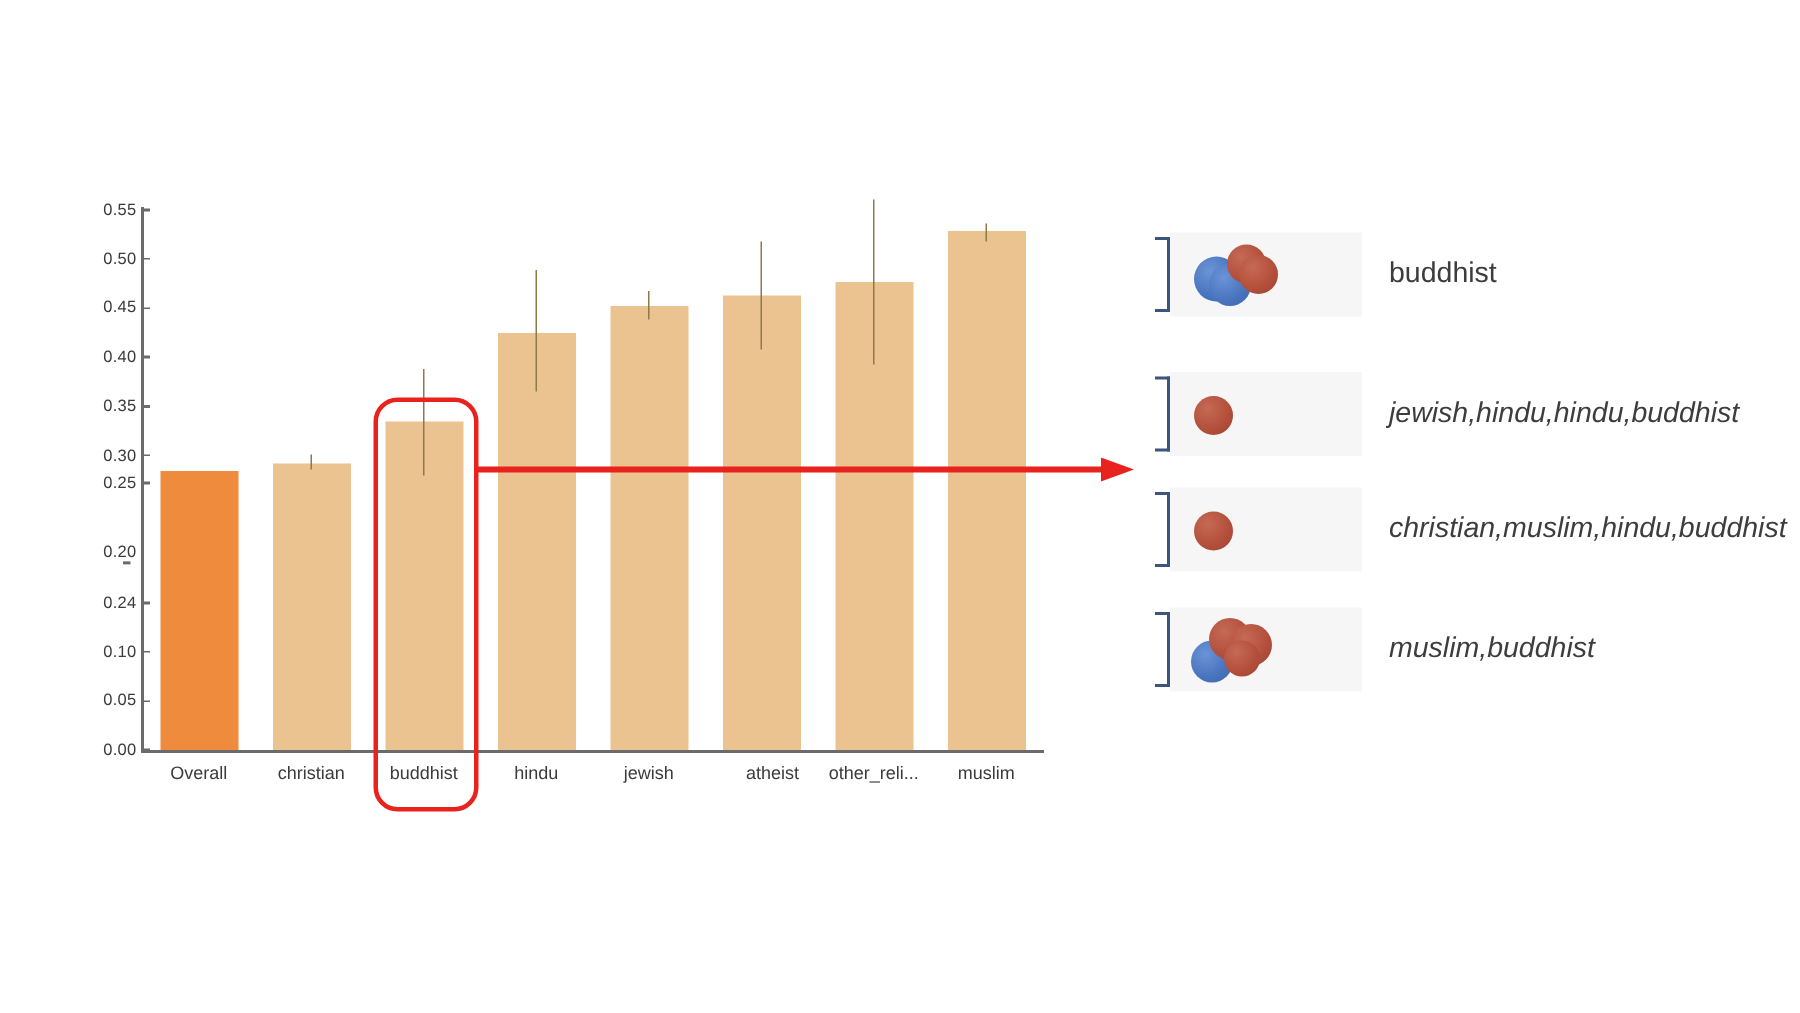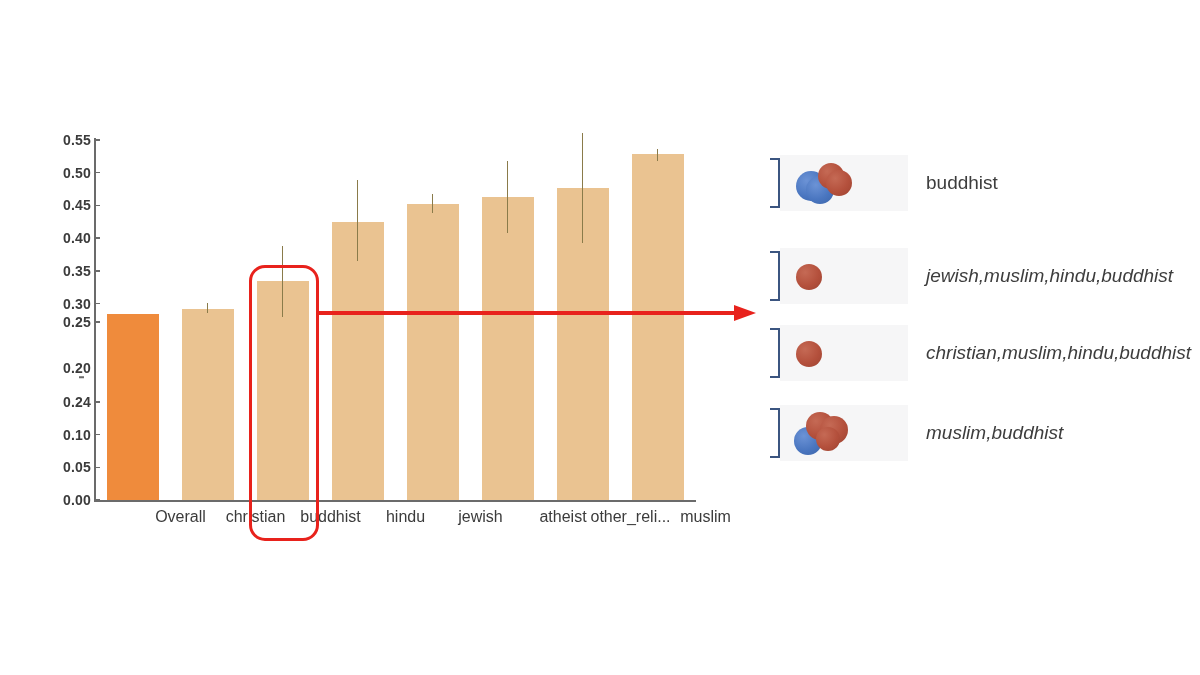--- a/index.html
+++ b/index.html
@@ -52,25 +52,24 @@
 
   .y-tick {
     position: absolute;
     right: 100%;
     transform: translateY(-50%);
     white-space: nowrap;
     display: flex;
     align-items: center;
   }
   .y-tick .tick-label {
-    font-size: 14px;
+    font-size: 11px;
     color: #3b3b3b;
     letter-spacing: .2px;
     padding-right: 4px;
-    font-weight: bold;
   }
   .y-tick .tick-mark {
     display: block;
     width: 5px;
     height: 1.5px;
     background: #6b6b6b;
     margin-right: -5px;
   }
 
   .bar {
@@ -85,24 +84,23 @@
   .errbar {
     position: absolute;
     width: 1.6px;
     background: #8a7b4a;
   }
 
   .x-label {
     position: absolute;
     top: 508px;
     transform: translateX(-50%);
-    font-size: 16px;
+    font-size: 12px;
     color: #3b3b3b;
     white-space: nowrap;
-    margin-left: 48px;
   }
 
   
   #focus-box {
     position: absolute;
     left: 249px;
     top: 265px;
     width: 70px;
     height: 276px;
     border: 3px solid #e8221c;
@@ -285,21 +283,21 @@
         <div class="blob red" style="left: 38px; top: 8px; width: 26px; height: 26px;"></div>
         <div class="blob red" style="left: 46px; top: 15px; width: 26px; height: 26px;"></div>
       </div>
       <div class="legend-label">buddhist</div>
     </div>
     <div class="legend-item" style="top: 243px;">
       <div class="bracket" style="border-top-color: rgb(59, 85, 128); border-right-color: rgb(59, 85, 128); border-bottom-color: rgb(59, 85, 128); border-left: none;"></div>
       <div class="thumb">
         <div class="blob red" style="left: 16px; top: 16px; width: 26px; height: 26px;"></div>
       </div>
-      <div class="legend-label italic">jewish,muslim,hindu,buddhist</div>
+      <div class="legend-label italic">jewish,hindu,hindu,buddhist</div>
     </div>
     <div class="legend-item" style="top: 400px;">
       <div class="bracket" style="border-top-color: rgb(59, 85, 128); border-right-color: rgb(59, 85, 128); border-bottom-color: rgb(59, 85, 128); border-left: none;"></div>
       <div class="thumb">
         <div class="blob blue" style="left: 14px; top: 22px; width: 28px; height: 28px;"></div>
         <div class="blob red" style="left: 26px; top: 7px; width: 28px; height: 28px;"></div>
         <div class="blob red" style="left: 40px; top: 11px; width: 28px; height: 28px;"></div>
         <div class="blob red" style="left: 36px; top: 22px; width: 24px; height: 24px;"></div>
       </div>
       <div class="legend-label italic">muslim,buddhist</div>

